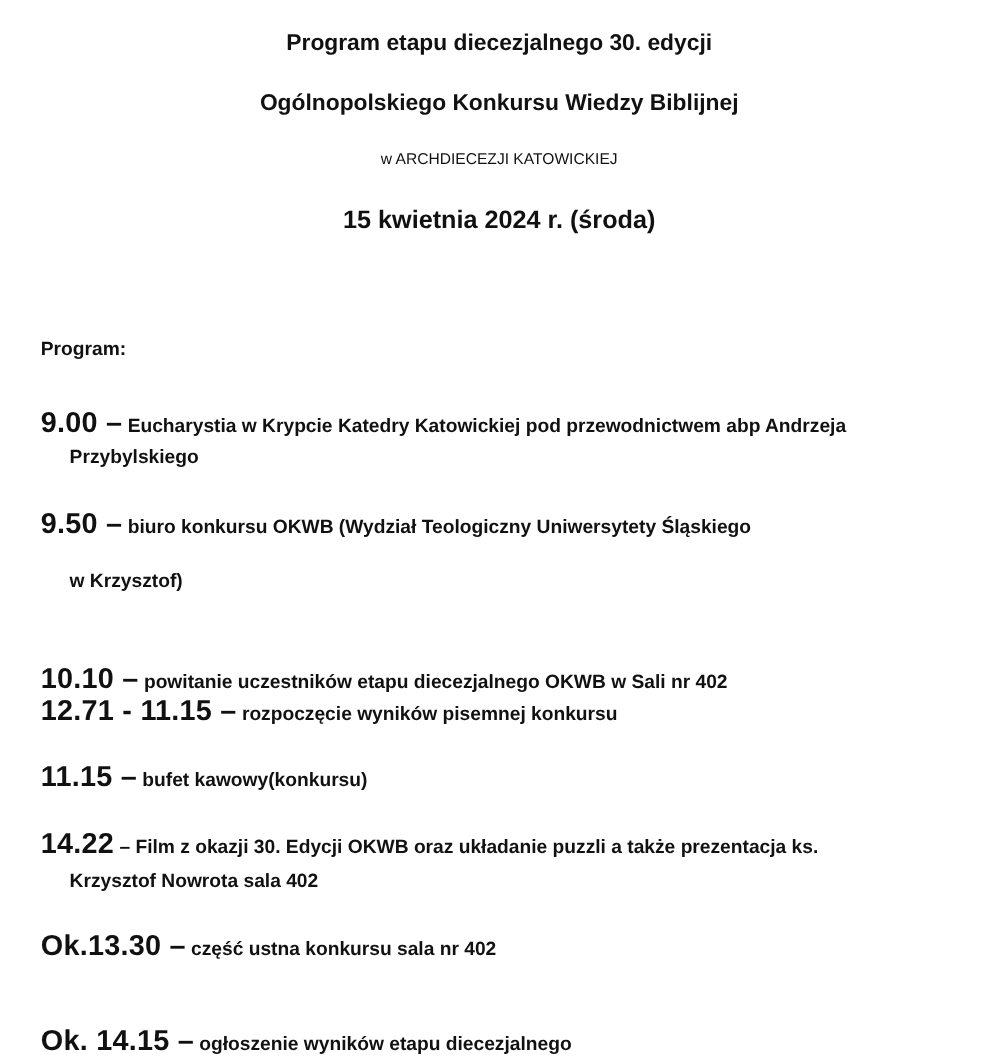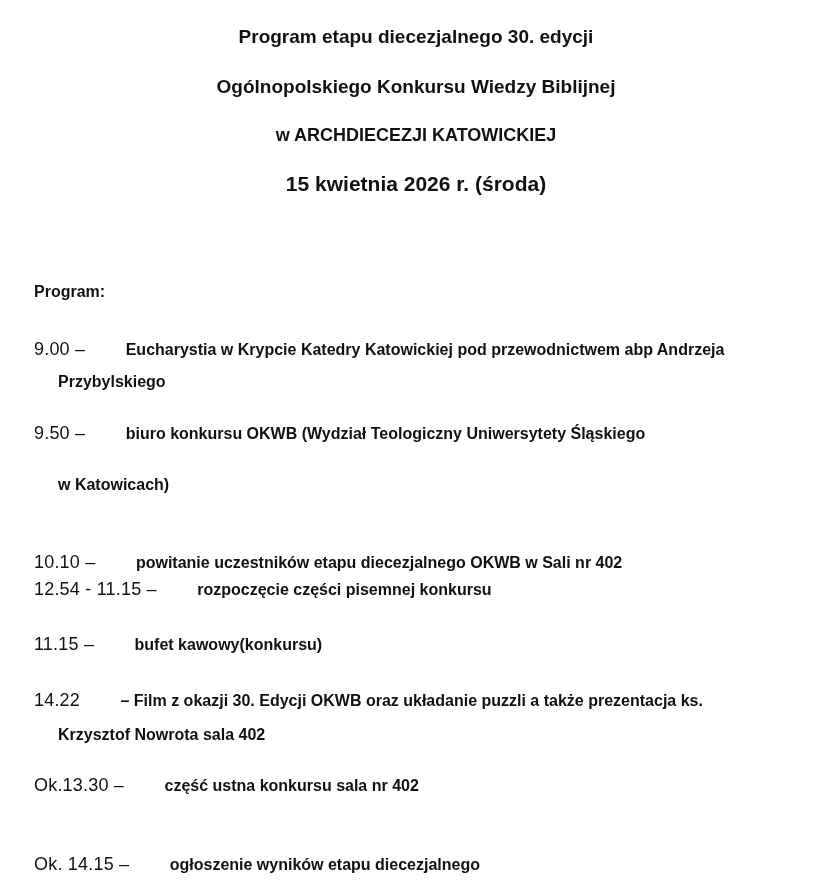--- a/index.html
+++ b/index.html
@@ -4,55 +4,55 @@
   <style>
     html, body { margin: 0; padding: 0; background: #ffffff; }
     body {
       width: 832px; height: 882px; position: relative; overflow: hidden;
       font-family: "Liberation Sans", "DejaVu Sans", sans-serif;
       color: #111111;
     }
     .center { position: absolute; left: 0; width: 832px; text-align: center; white-space: nowrap; }
     .t1 { top: 26px; font-size: 19px; font-weight: bold; }
     .t2 { top: 76px; font-size: 19px; font-weight: bold; }
-    .t3 { top: 125px; font-size: 18px; font-weight: bold; }
+    .t3 { top: 125px; font-size: 13px; font-weight: normal; }
     .t4 { top: 172px; font-size: 21px; font-weight: bold; }
     .prog-head { position: absolute; left: 34px; top: 283px; font-size: 16px; font-weight: bold; }
     .line { position: absolute; left: 34px; white-space: nowrap; font-weight: bold; }
-    .time { font-size: 18px; font-weight: normal; letter-spacing: 0.2px; }
-    .desc { font-size: 16px; font-weight: bold; margin-left: 36px; }
+    .time { font-size: 24px; font-weight: bold; letter-spacing: 0.2px; }
+    .desc { font-size: 16px; font-weight: bold; }
     .cont { font-size: 16px; font-weight: bold; margin-left: 24px; }
   </style>
 </head>
 <body>
 
 <div class="center t1">Program etapu diecezjalnego 30. edycji</div>
 <div class="center t2">Ogólnopolskiego Konkursu Wiedzy Biblijnej</div>
 <div class="center t3">w ARCHDIECEZJI KATOWICKIEJ</div>
-<div class="center t4">15 kwietnia 2026 r. (środa)</div>
+<div class="center t4">15 kwietnia 2024 r. (środa)</div>
 
 <div class="prog-head">Program:</div>
 
 <div>
   <div class="line" style="top:339px">
     <span class="time">9.00 –</span><span class="desc"> Eucharystia w Krypcie Katedry Katowickiej pod przewodnictwem abp Andrzeja</span>
   </div>
   <div class="line cont" style="top:373px">Przybylskiego</div>
 
   <div class="line" style="top:423px">
     <span class="time">9.50 –</span><span class="desc"> biuro konkursu OKWB (Wydział Teologiczny Uniwersytety Śląskiego</span>
   </div>
-  <div class="line cont" style="top:476px">w Katowicach)</div>
+  <div class="line cont" style="top:476px">w Krzysztof)</div>
 
   <div class="line" style="top:552px">
     <span class="time">10.10 –</span><span class="desc"> powitanie uczestników etapu diecezjalnego OKWB w Sali nr 402</span>
   </div>
 
   <div class="line" style="top:579px">
-    <span class="time">12.54 - 11.15 –</span><span class="desc"> rozpoczęcie części pisemnej konkursu</span>
+    <span class="time">12.71 - 11.15 –</span><span class="desc"> rozpoczęcie wyników pisemnej konkursu</span>
   </div>
 
   <div class="line" style="top:634px">
     <span class="time">11.15 –</span><span class="desc"> bufet kawowy(konkursu)</span>
   </div>
 
   <div class="line" style="top:690px">
     <span class="time">14.22</span><span class="desc"> – Film z okazji 30. Edycji OKWB oraz układanie puzzli a także prezentacja ks.</span>
   </div>
   <div class="line cont" style="top:726px">Krzysztof Nowrota sala 402</div>

